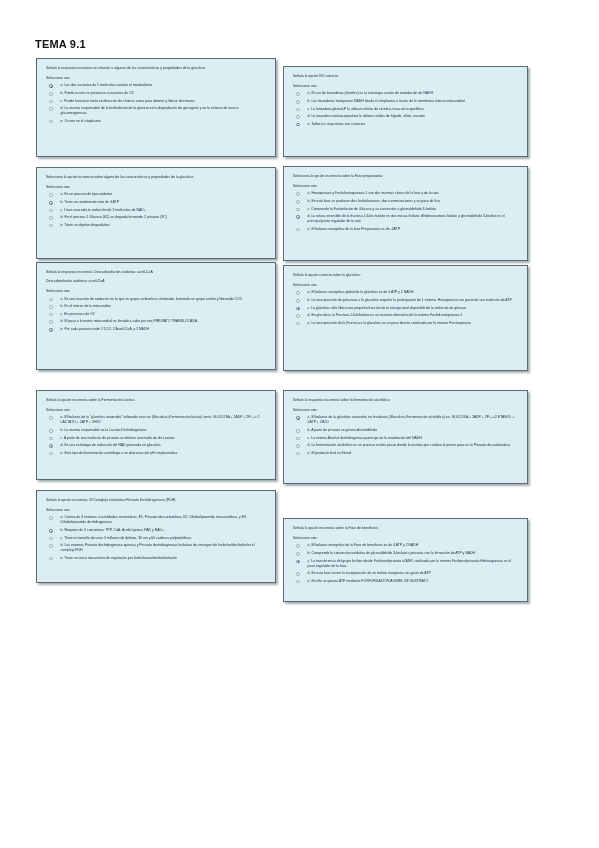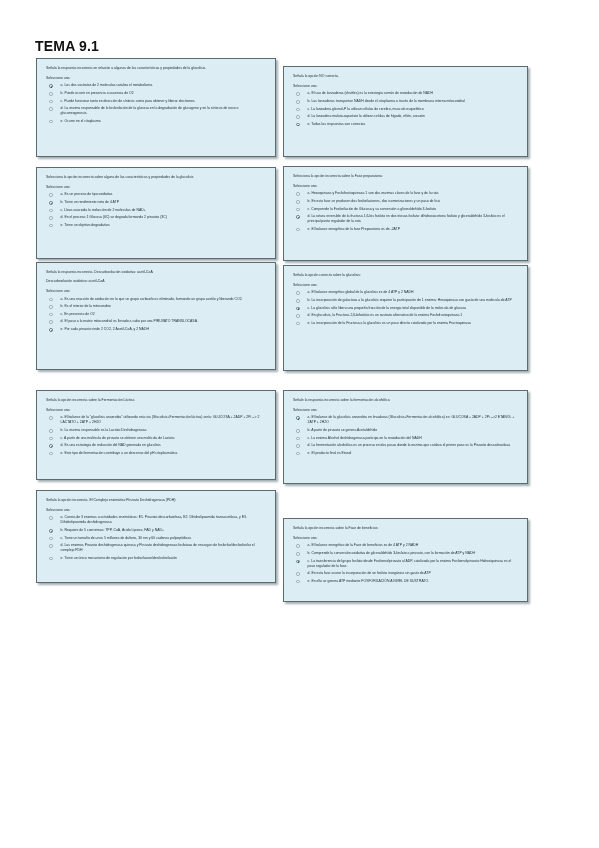--- a/index.html
+++ b/index.html
@@ -7,21 +7,21 @@
     width:599px;height:848px;
     background:#ffffff;
     font-family:"Liberation Sans", sans-serif;
     color:#1d2b36;
     overflow:hidden;
     position:relative;
   }
   #page-title{
     position:absolute;
     left:35px; top:38px;
-    font-size:14px;
+    font-size:11px;
     font-weight:bold;
     letter-spacing:0.2px;
     color:#111111;
   }
   .card{
     position:absolute;
     background:#dcedf3;
     border:1px solid #5a6b72;
     box-sizing:border-box;
     padding:7px 9px 8px 9px;

